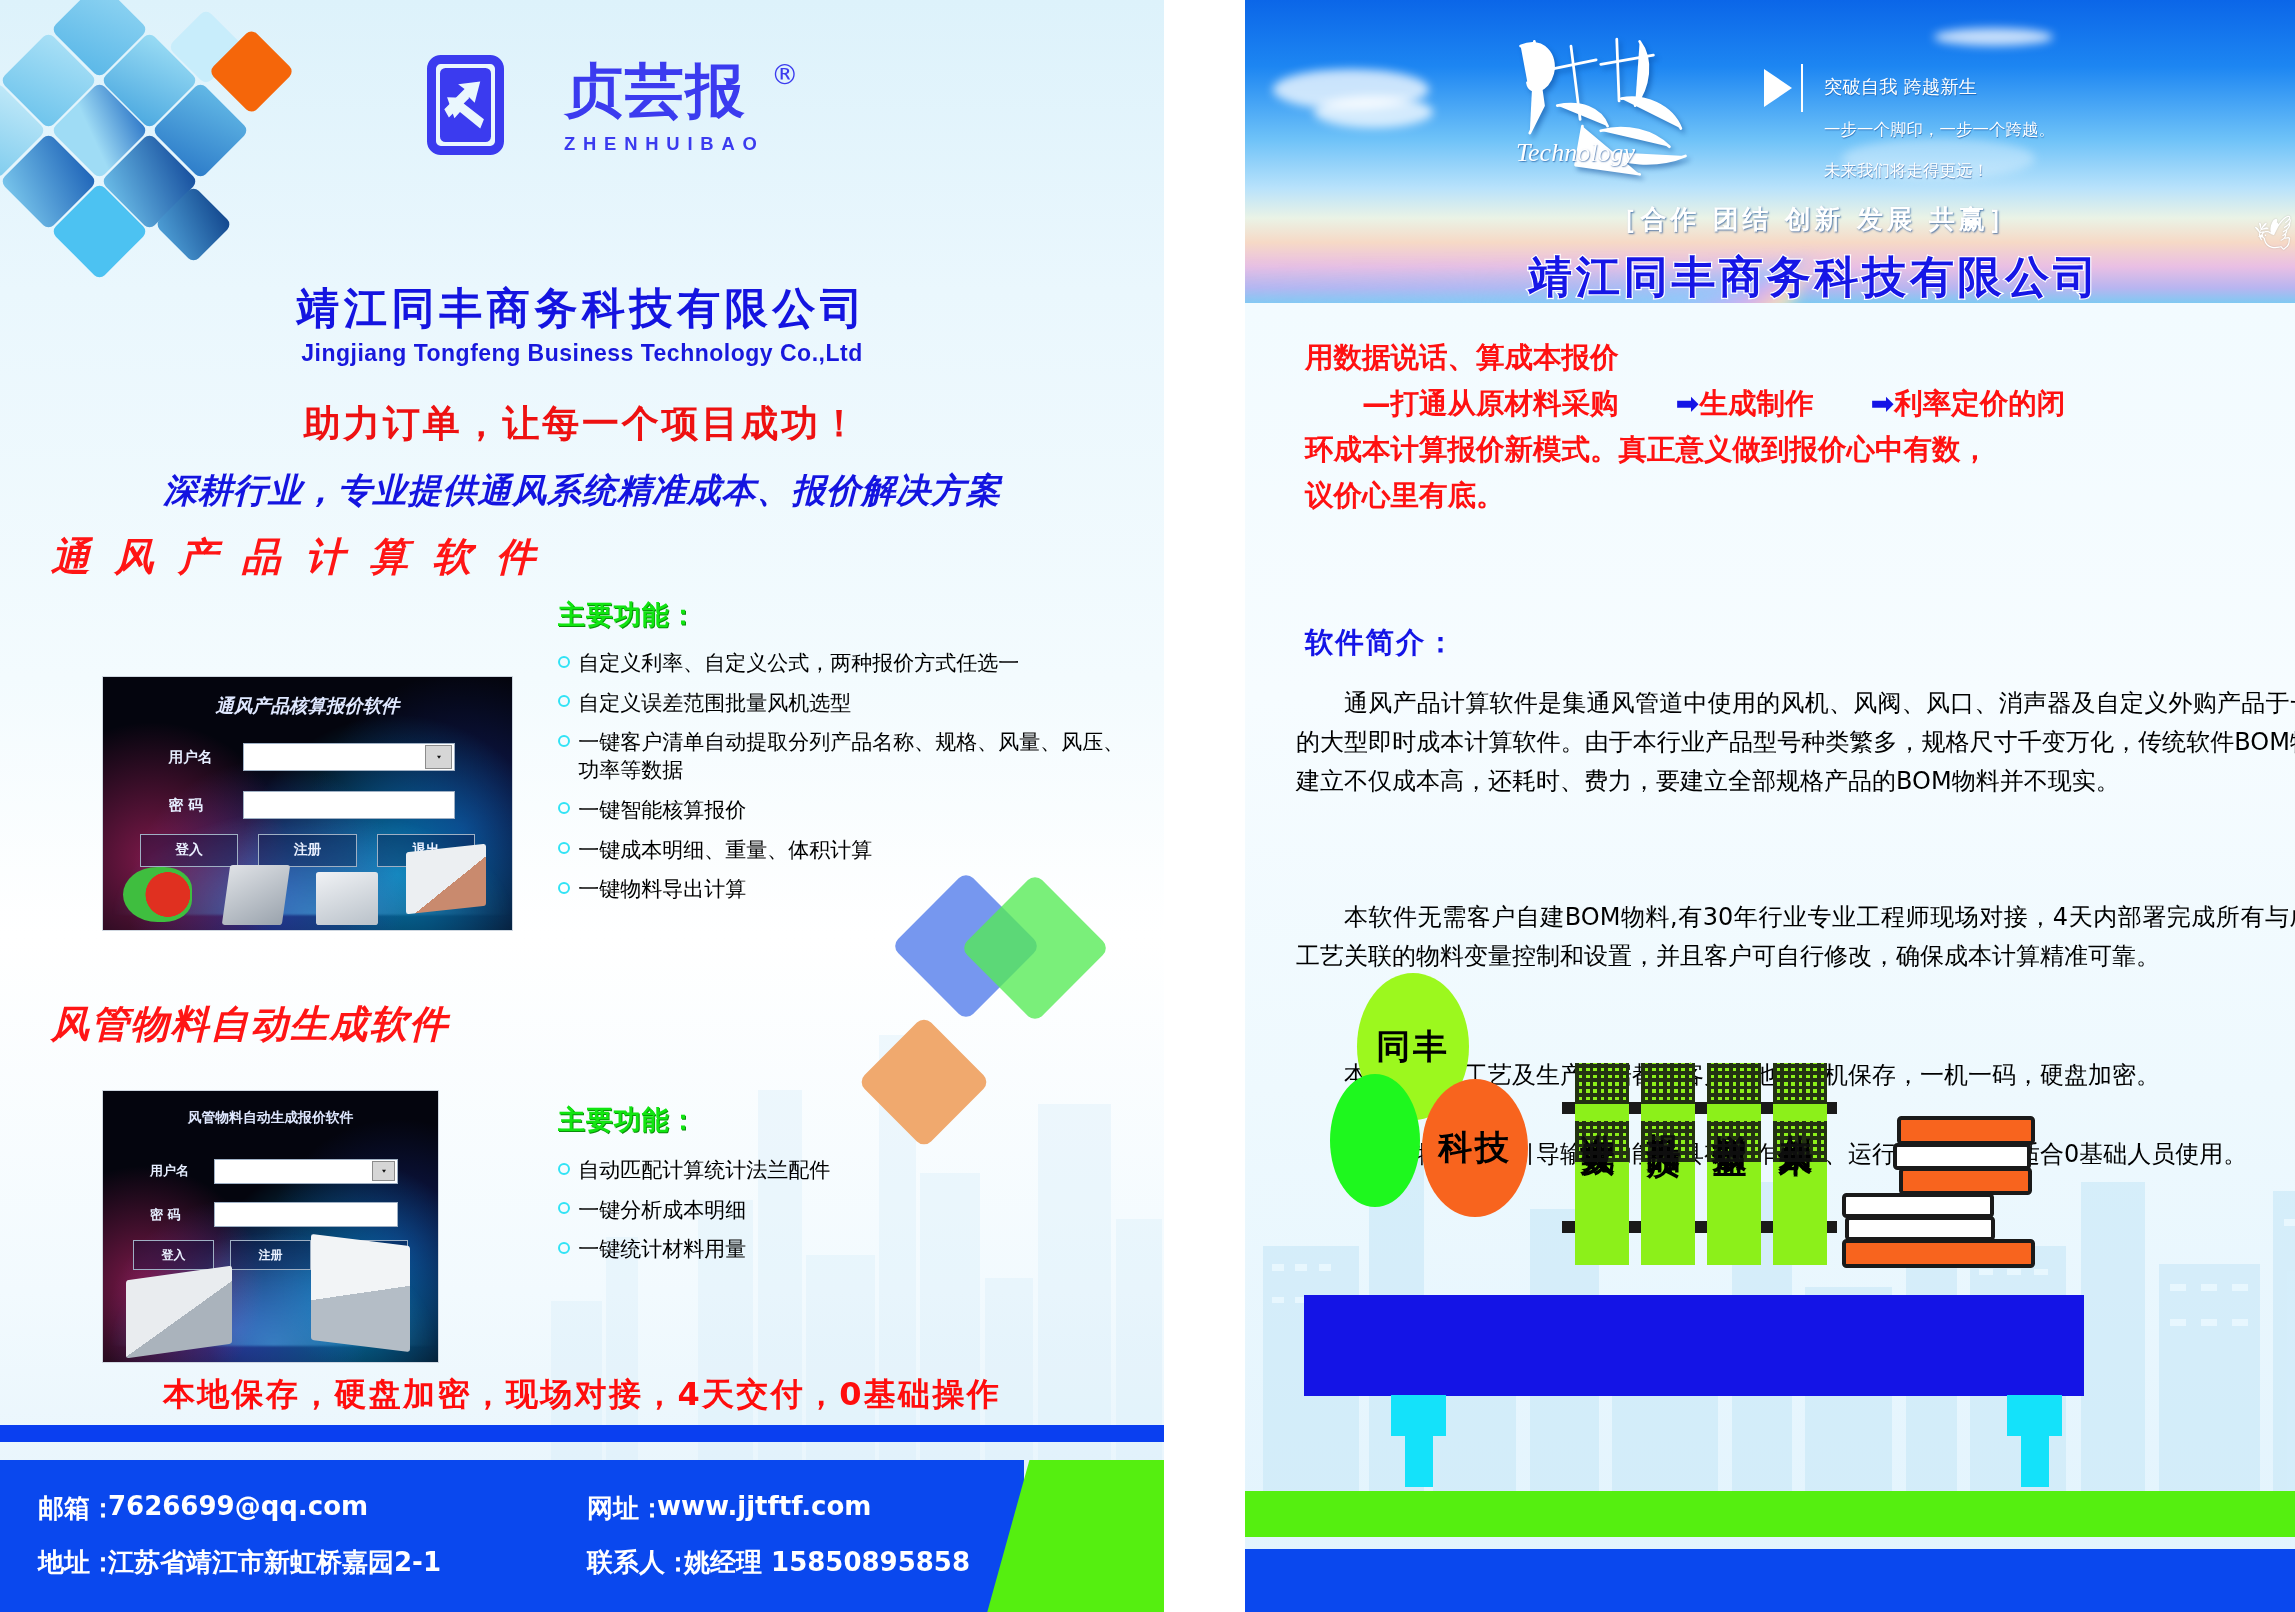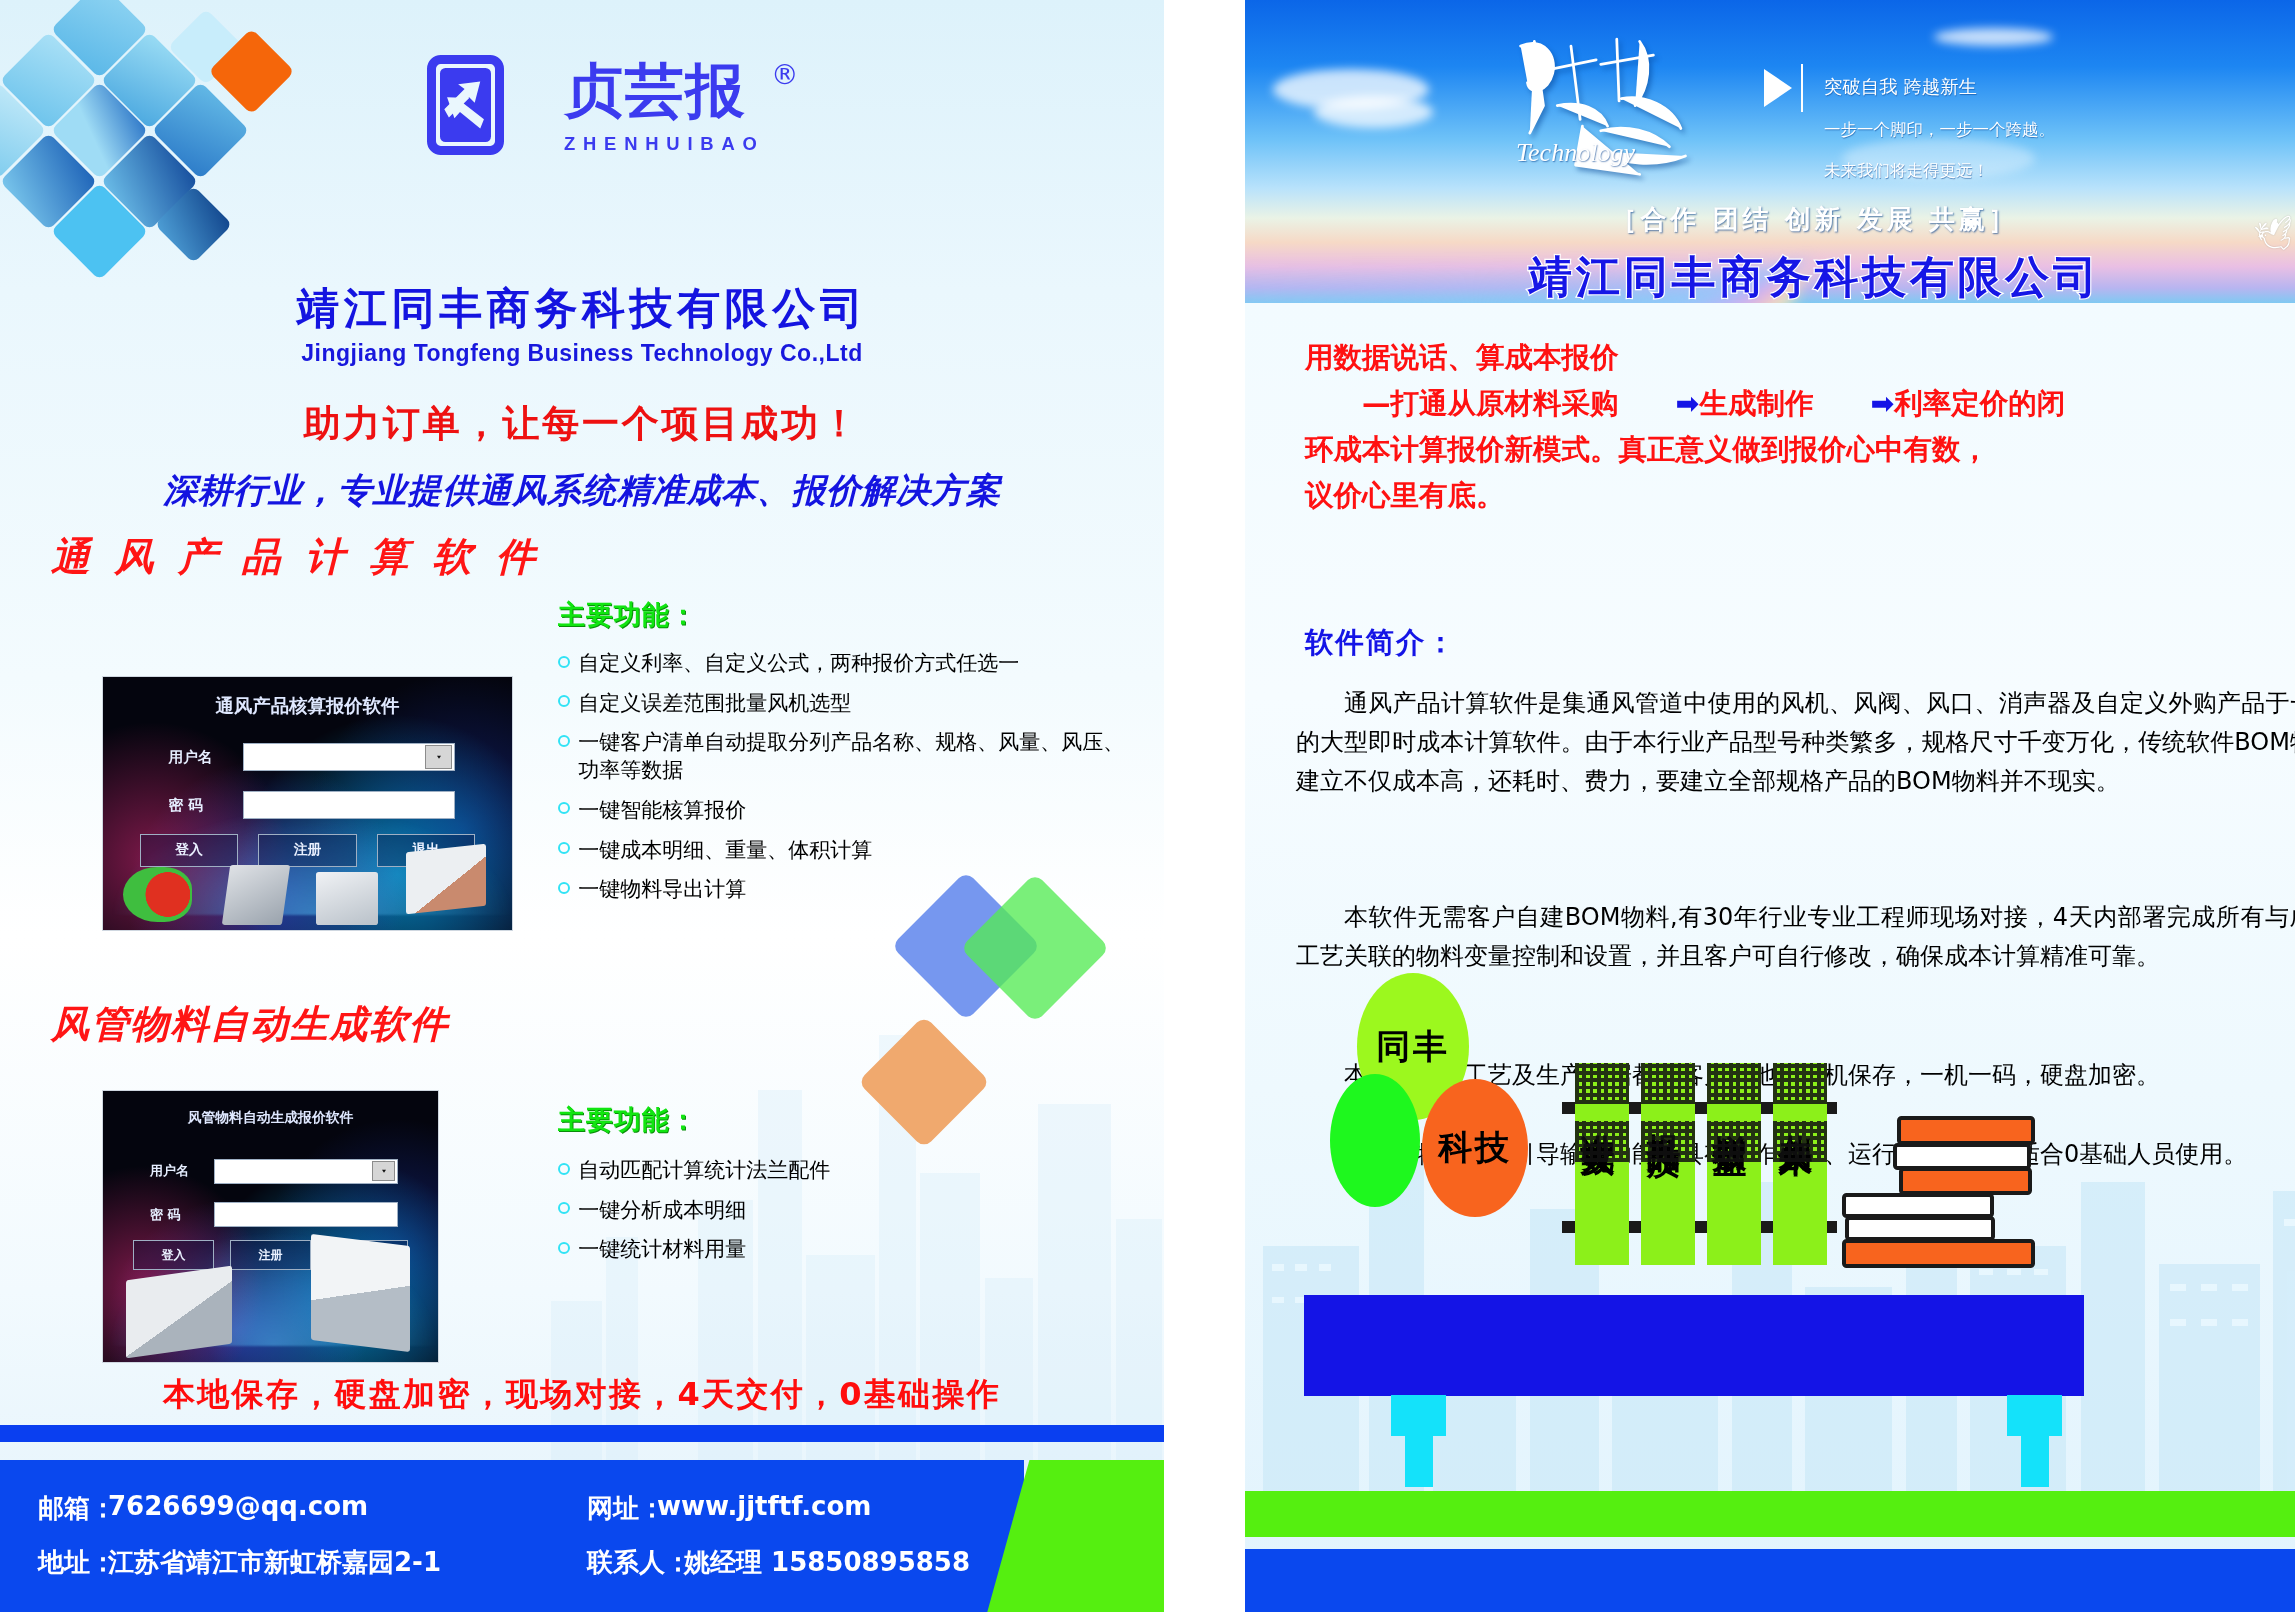--- a/index.html
+++ b/index.html
@@ -190,21 +190,21 @@
     <div class="lp-company">靖江同丰商务科技有限公司</div>
     <div class="lp-company-en">Jingjiang Tongfeng Business Technology Co.,Ltd</div>
     <div class="lp-slogan-red">助力订单，让每一个项目成功！</div>
     <div class="lp-slogan-blue">深耕行业，专业提供通风系统精准成本、报价解决方案</div>
 
     <div class="sec-title" style="left:51px;top:530px;">通 风 产 品 计 算 软 件</div>
 
     <div class="app-shot" style="left:102px;top:676px;width:409px;height:253px;">
       <div class="glow"></div>
         <div class="wave"></div>
-      <div class="app-title" style="font-size:18.4px;">通风产品核算报价软件</div>
+      <div class="app-title" style="font-size:18.4px;font-style:italic;">通风产品核算报价软件</div>
       <div class="app-row" style="left:16%;top:26%;width:70%;">
         <div class="app-lbl" style="font-size:14.7px;width:26%;">用户名</div>
         <div class="app-inp" style="flex:1;height:28.5px;">
             <span class="caret"></span>
           </div>
       </div>
       <div class="app-row" style="left:16%;top:45%;width:70%;">
         <div class="app-lbl" style="font-size:14.7px;width:26%;">密  码</div>
         <div class="app-inp" style="flex:1;height:28.5px;"></div>
       </div>

